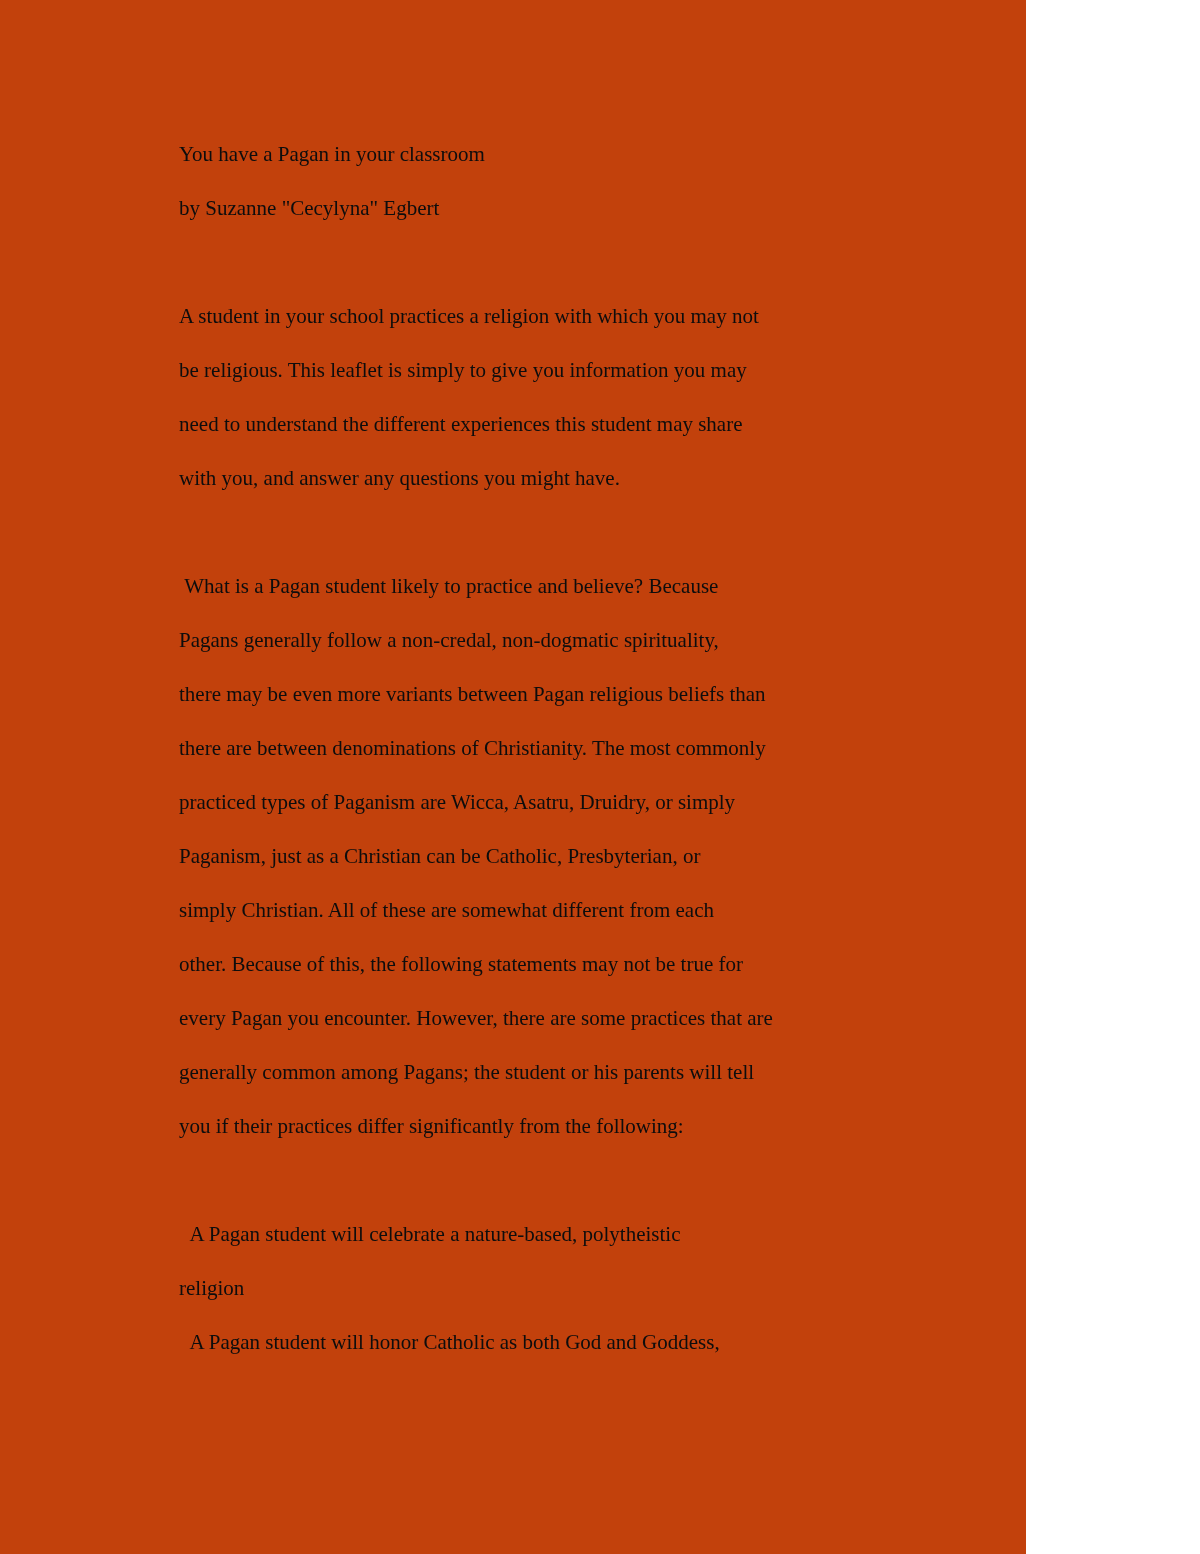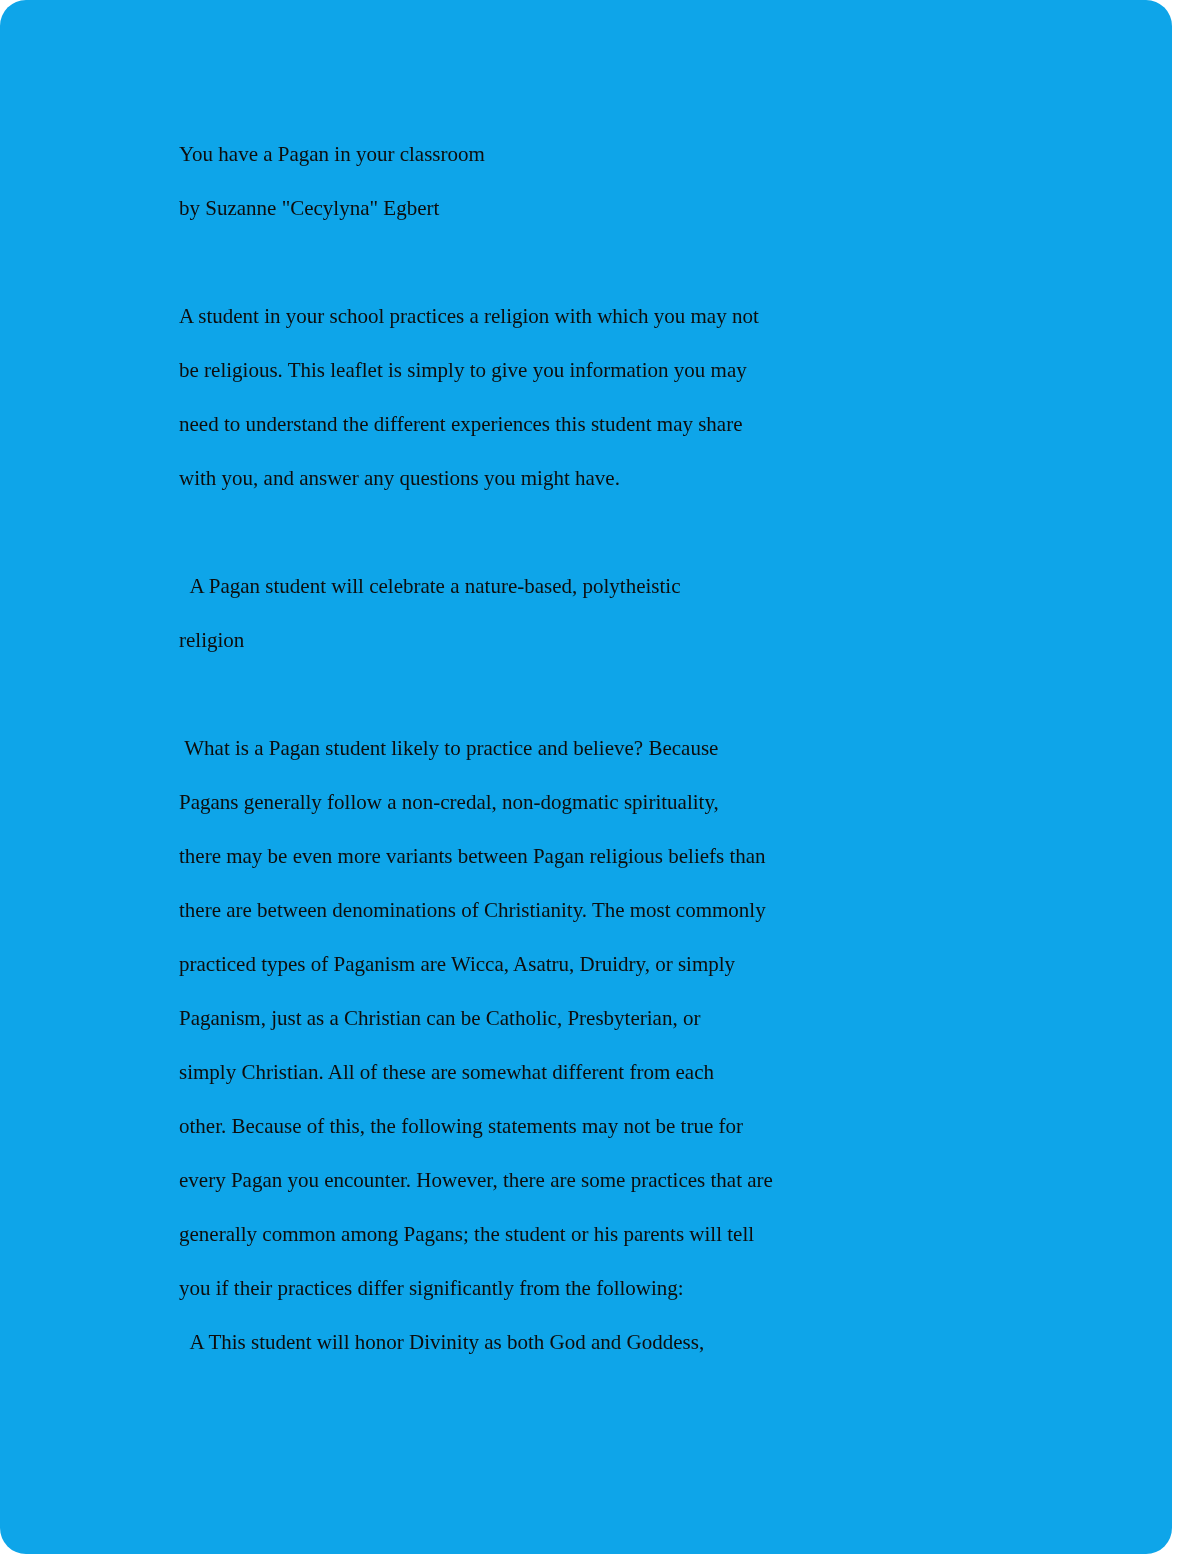--- a/index.html
+++ b/index.html
@@ -2,25 +2,24 @@
 <html><head>
 <meta charset="utf-8">
 <style>
   html, body {
     margin: 0;
     padding: 0;
     background: #ffffff;
   }
   .page {
     position: relative;
-    width: 1172px;
+    width: 1026px;
     height: 1554px;
-    background: #0ea5e9;
+    background: #c2410c;
     overflow: hidden;
-    border-radius: 26px;
   }
   .textblock {
     position: absolute;
     left: 179px;
     top: 127px;
     width: 760px;
     font-family: "Liberation Serif", "DejaVu Serif", serif;
     font-size: 21px;
     line-height: 54px;
     color: #0d0d0d;
@@ -38,28 +37,28 @@
 <body>
 
 <div class="page">
   <div class="textblock">
     <p>You have a Pagan in your classroom</p>
     <p>by Suzanne "Cecylyna" Egbert</p>
     <p class="gap-above">A student in your school practices a religion with which you may not
 be religious. This leaflet is simply to give you information you may
 need to understand the different experiences this student may share
 with you, and answer any questions you might have.</p>
-    <p class="gap-above">  A Pagan student will celebrate a nature-based, polytheistic
-religion</p>
     <p class="gap-above"> What is a Pagan student likely to practice and believe? Because
 Pagans generally follow a non-credal, non-dogmatic spirituality,
 there may be even more variants between Pagan religious beliefs than
 there are between denominations of Christianity. The most commonly
 practiced types of Paganism are Wicca, Asatru, Druidry, or simply
 Paganism, just as a Christian can be Catholic, Presbyterian, or
 simply Christian. All of these are somewhat different from each
 other. Because of this, the following statements may not be true for
 every Pagan you encounter. However, there are some practices that are
 generally common among Pagans; the student or his parents will tell
 you if their practices differ significantly from the following:</p>
-    <p>  A This student will honor Divinity as both God and Goddess,</p>
+    <p class="gap-above">  A Pagan student will celebrate a nature-based, polytheistic
+religion</p>
+    <p>  A Pagan student will honor Catholic as both God and Goddess,</p>
   </div>
 </div>
 
 </body></html>

